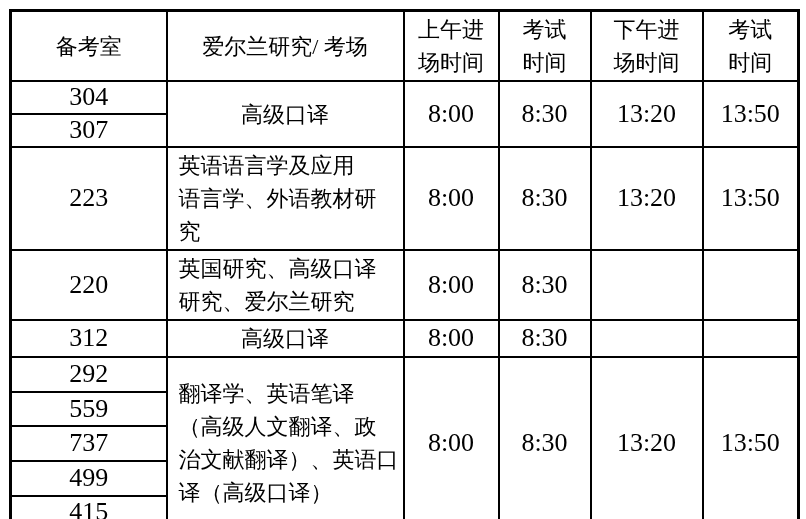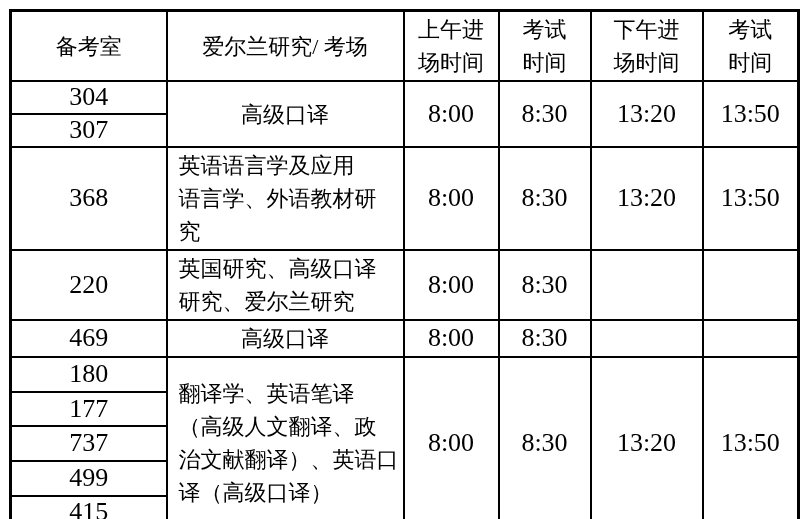--- a/index.html
+++ b/index.html
@@ -91,62 +91,62 @@
         <td rowspan="2" class="num">8:00</td>
         <td rowspan="2" class="num">8:30</td>
         <td rowspan="2" class="num">13:20</td>
         <td rowspan="2" class="num">13:50</td>
       </tr>
       <tr style="height:33px">
         <td class="num">307</td>
       </tr>
 
       <tr style="height:100px">
-        <td class="num">368</td>
+        <td class="num">223</td>
         <td class="major-left">英语语言学及应用
 语言学、外语教材研
 究</td>
         <td class="num">8:00</td>
         <td class="num">8:30</td>
         <td class="num">13:20</td>
         <td class="num">13:50</td>
       </tr>
 
       <tr style="height:67px">
         <td class="num">220</td>
         <td class="major-left">英国研究、高级口译
 研究、爱尔兰研究</td>
         <td class="num">8:00</td>
         <td class="num">8:30</td>
         <td class="num"></td>
         <td class="num"></td>
       </tr>
 
       <tr style="height:29px">
-        <td class="num">469</td>
+        <td class="num">312</td>
         <td>高级口译</td>
         <td class="num">8:00</td>
         <td class="num">8:30</td>
         <td class="num"></td>
         <td class="num"></td>
       </tr>
 
       <tr style="height:35px">
-        <td class="num">180</td>
+        <td class="num">292</td>
         <td rowspan="5" class="major-left">翻译学、英语笔译
 （高级人文翻译、政
 治文献翻译）、英语口
 译（高级口译）</td>
         <td rowspan="5" class="num">8:00</td>
         <td rowspan="5" class="num">8:30</td>
         <td rowspan="5" class="num">13:20</td>
         <td rowspan="5" class="num">13:50</td>
       </tr>
       <tr style="height:34px">
-        <td class="num">177</td>
+        <td class="num">559</td>
       </tr>
       <tr style="height:35px">
         <td class="num">737</td>
       </tr>
       <tr style="height:35px">
         <td class="num">499</td>
       </tr>
       <tr style="height:32px">
         <td class="num">415</td>
       </tr>

